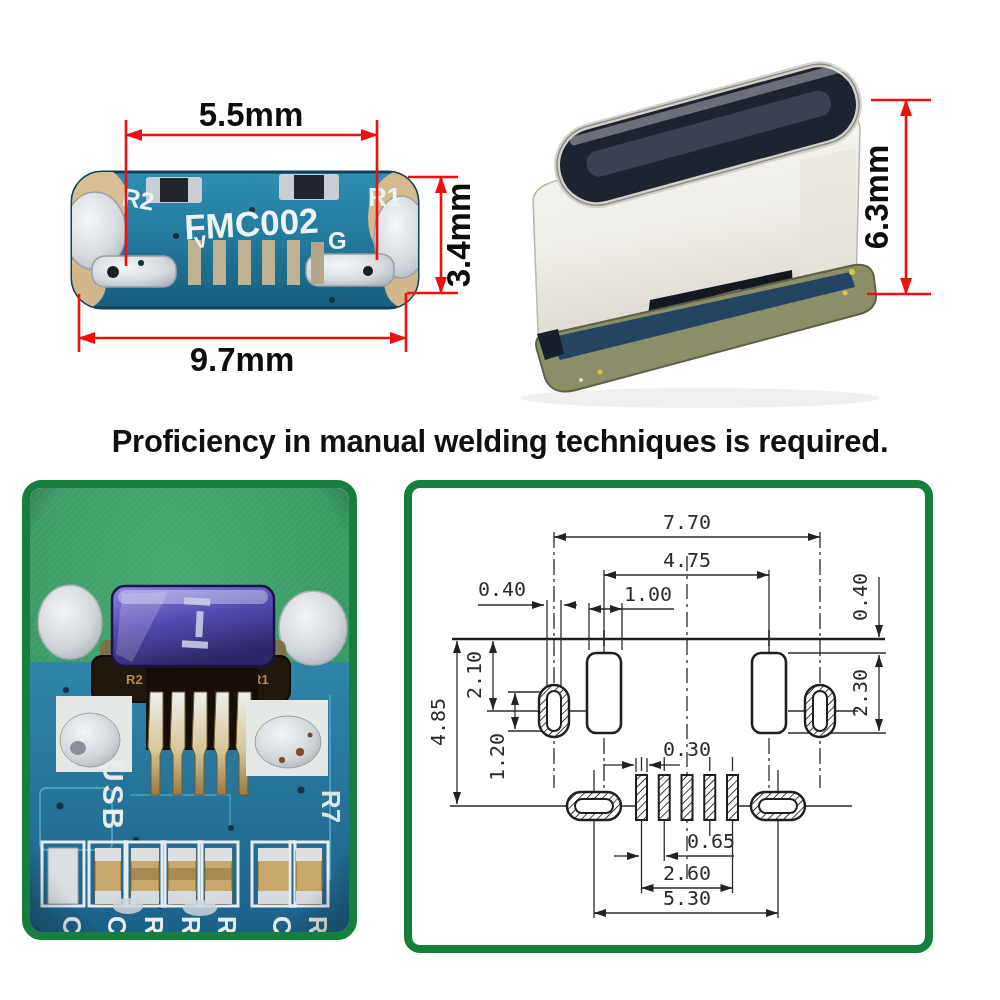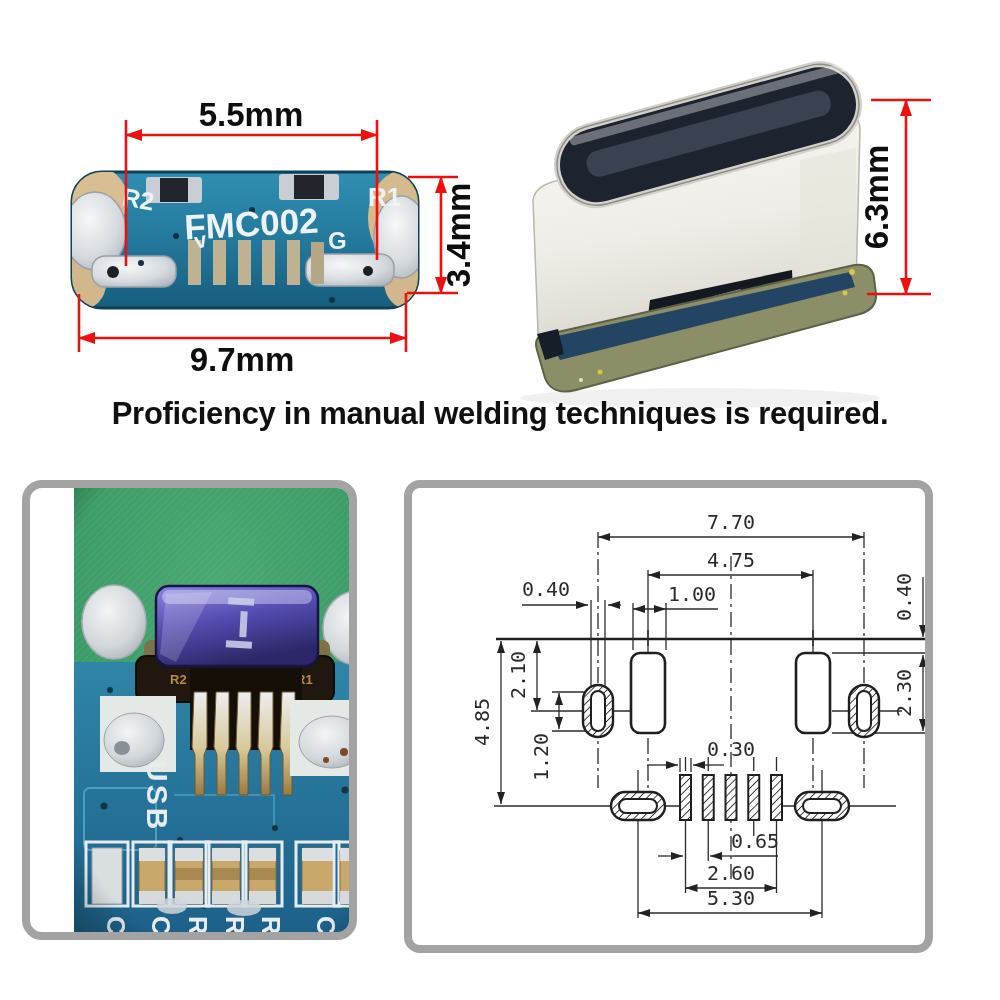--- a/index.html
+++ b/index.html
@@ -1,21 +1,21 @@
 <!DOCTYPE html>
 <html><head>
 <meta charset="utf-8">
 <style>
   html,body{margin:0;padding:0;background:#ffffff;}
   .canvas{position:relative;width:1000px;height:1000px;background:#fff;overflow:hidden;
           font-family:"Liberation Sans",sans-serif;}
   .top-svg{position:absolute;left:0;top:0;}
-  .caption{position:absolute;left:0;top:396px;width:1000px;text-align:center;
+  .caption{position:absolute;left:0;top:424px;width:1000px;text-align:center;
            font-size:31px;font-weight:700;color:#101010;letter-spacing:-0.3px;}
-  .frame{position:absolute;border:8px solid #a3a3a3;box-sizing:border-box;overflow:hidden;background:#fff;padding-left:44px;}
+  .frame{position:absolute;border:8px solid #15803d;box-sizing:border-box;overflow:hidden;background:#fff;}
   .frame svg{display:block;}
   .frame-left{left:22px;top:480px;width:335px;height:460px;border-radius:20px;}
   .frame-right{left:404px;top:480px;width:529px;height:473px;border-radius:16px;}
   text{user-select:none;}
   .dimtxt{font-family:"DejaVu Sans Mono",monospace;font-size:20px;fill:#2a2a2a;}
   .redtxt{font-family:"Liberation Sans",sans-serif;font-weight:700;font-size:33px;fill:#0d0d0d;}
   .silk{font-family:"Liberation Sans",sans-serif;font-weight:700;fill:#edf3f4;}
   .thin{stroke:#2b2b2b;stroke-width:1.3;fill:none;}
   .med{stroke:#1f1f1f;stroke-width:2.6;fill:#ffffff;}
   .redline{stroke:#ee0f0f;stroke-width:2.6;fill:none;}

